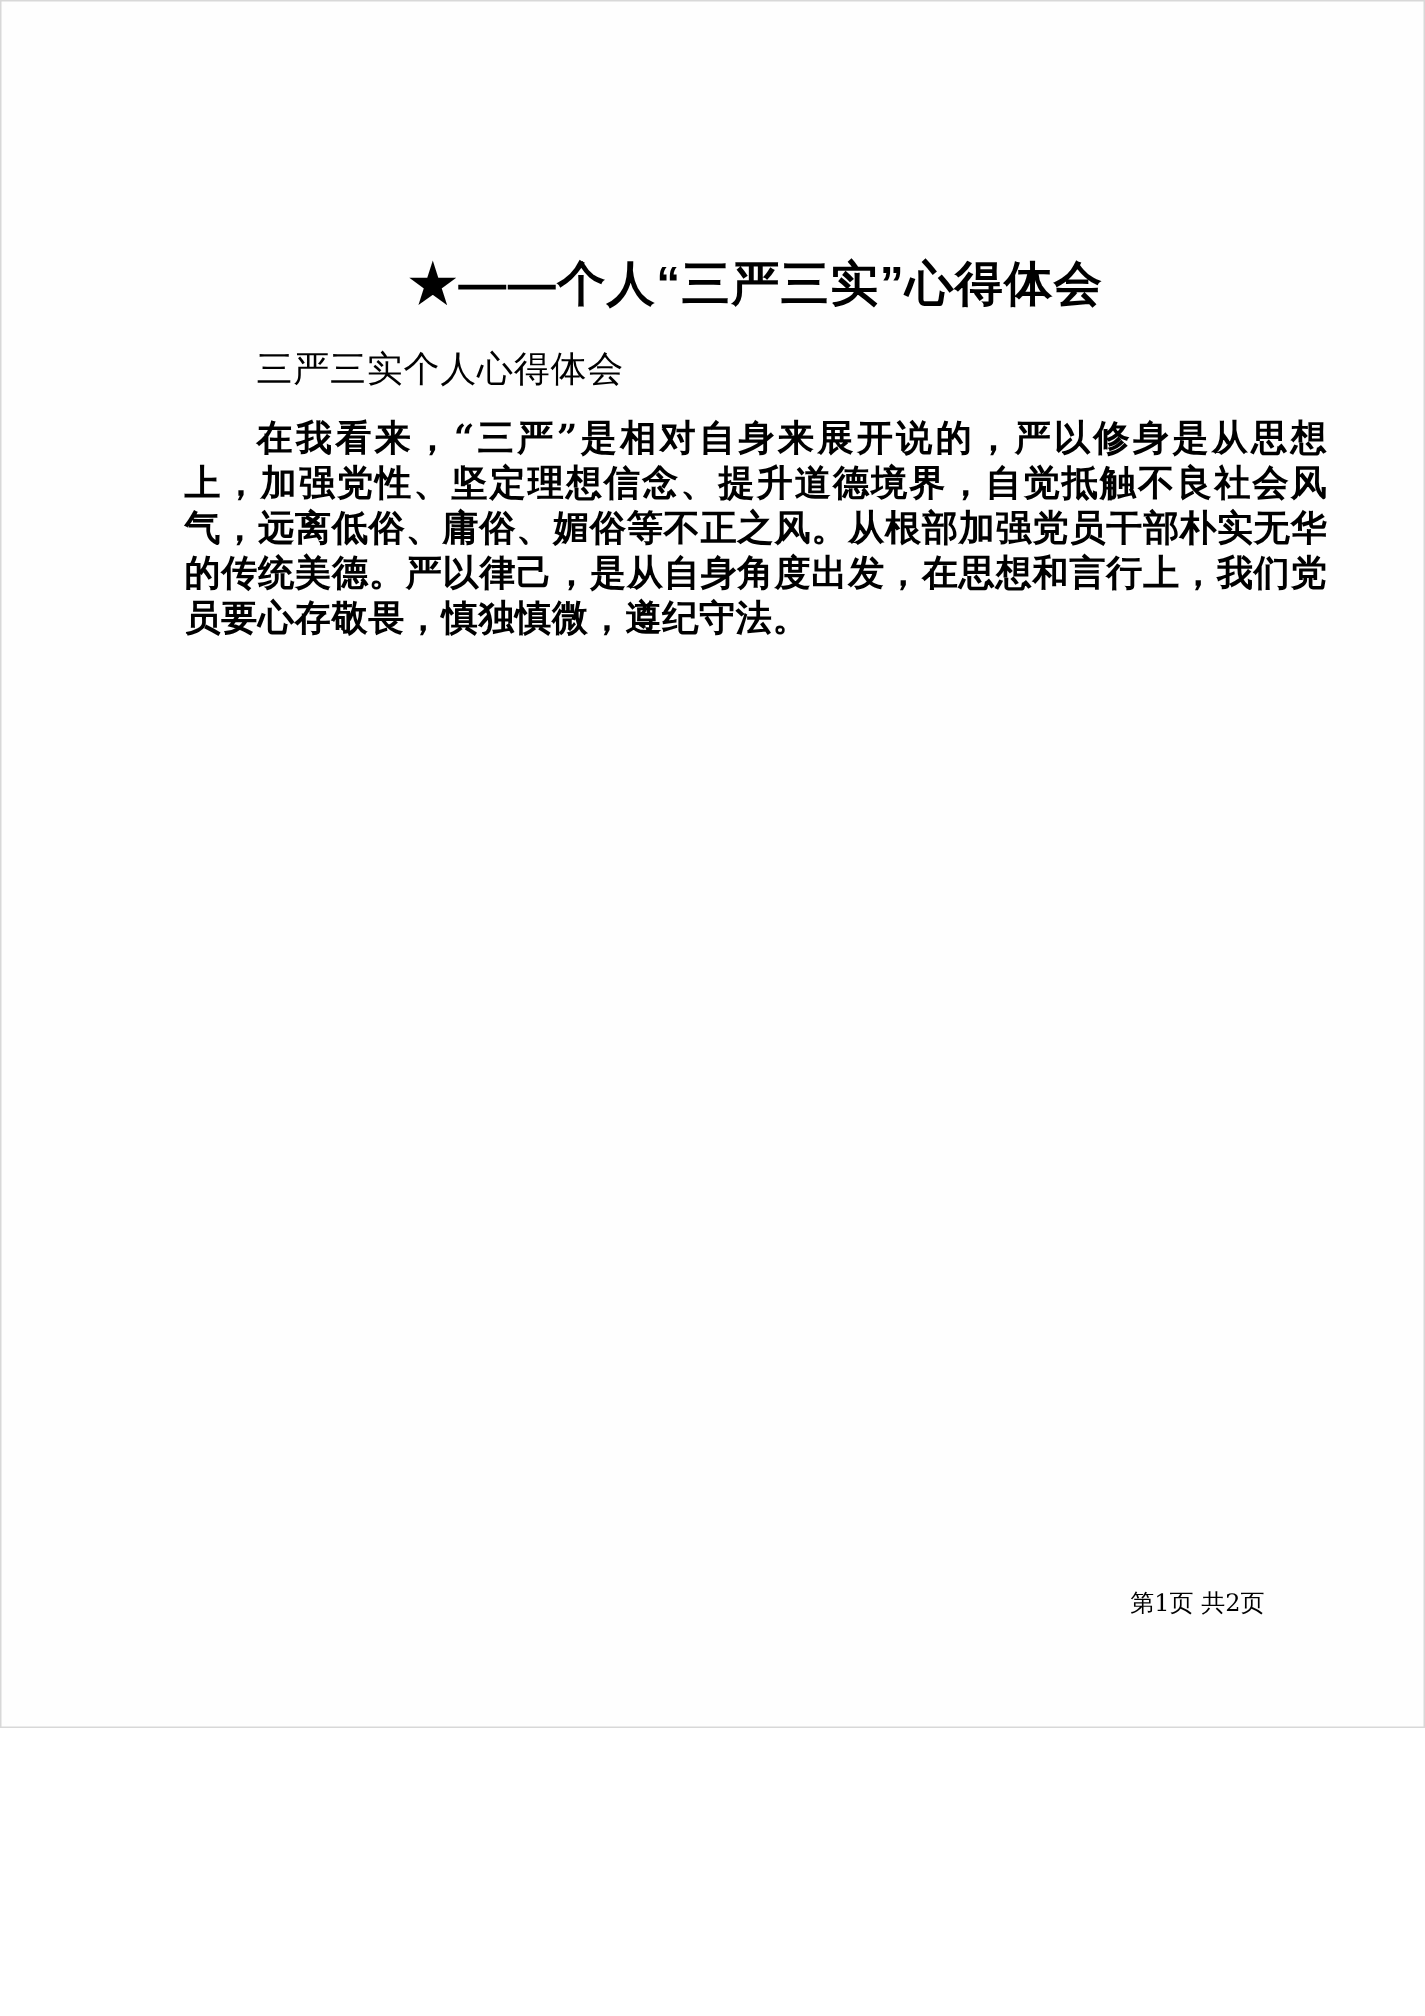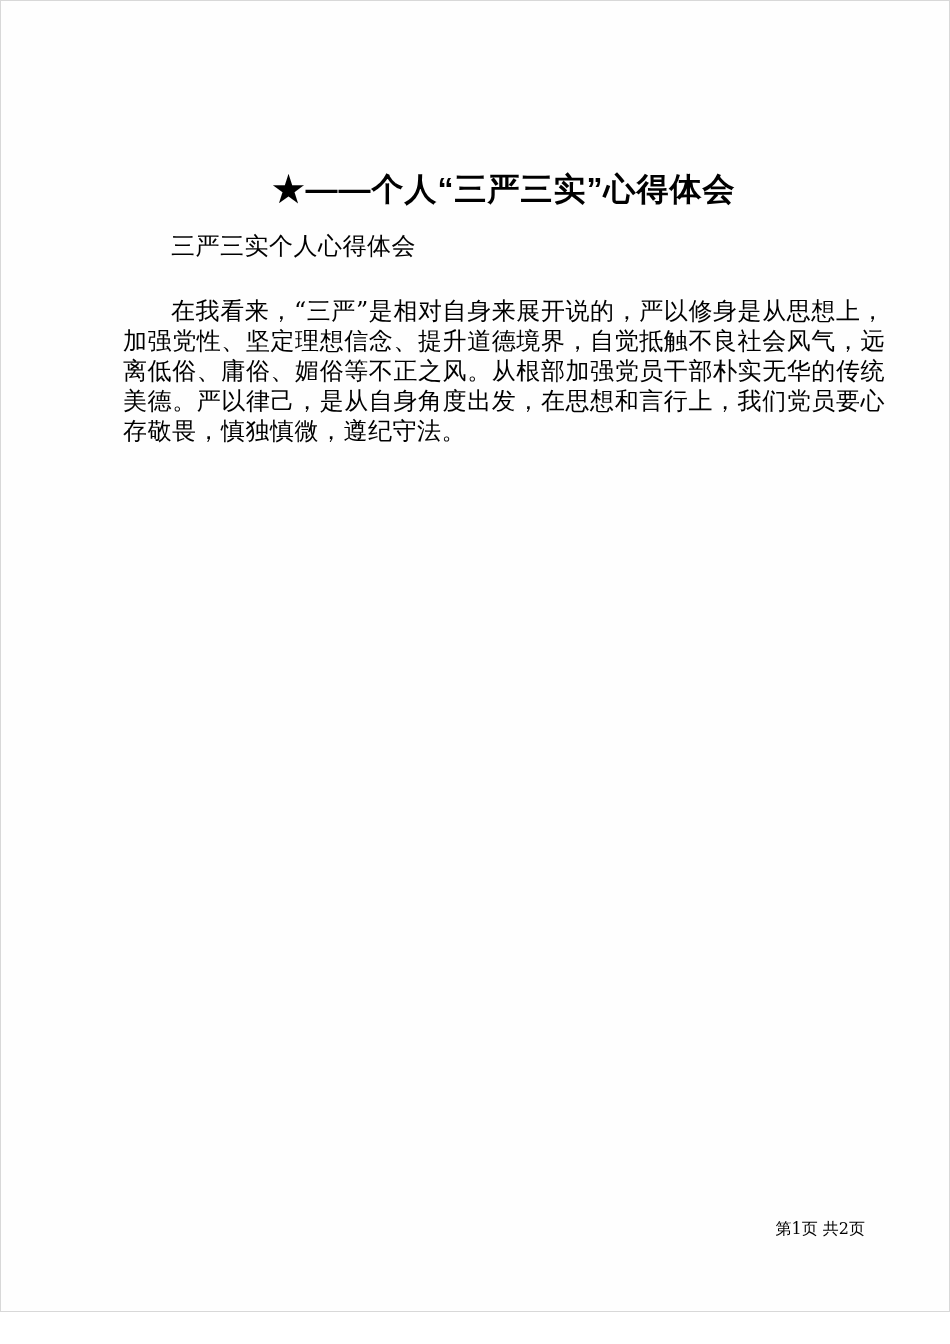--- a/index.html
+++ b/index.html
@@ -3,21 +3,21 @@
 <meta charset="utf-8">
 <style>
   html, body {
     margin: 0;
     padding: 0;
     background: #ffffff;
   }
   .page {
     position: relative;
     width: 950px;
-    height: 1312px;
+    height: 1152px;
     box-sizing: border-box;
     background: #fefefe;
     border: 1px solid #d8d8d8;
     padding: 168px 64px 0 122px;
     color: #000000;
     font-family: "DejaVu Serif", serif;
     overflow: hidden;
   }
   .doc-title {
     margin: 0 0 22px 0;
@@ -35,28 +35,29 @@
     line-height: 30px;
     text-indent: 2em;
     text-align: justify;
     letter-spacing: 0.5px;
     word-break: break-all;
   }
   .doc-body p + p {
     margin-top: 4px;
   }
   .doc-body p.gap-before {
-    margin-top: 35px;
+    margin-top: 16px;
+    font-weight: bold;
   }
   .subtitle-line {
     text-align: left;
   }
   .page-footer {
     position: absolute;
-    right: 84px;
+    right: 106px;
     bottom: 72px;
     font-size: 16px;
     line-height: 20px;
     font-family: "DejaVu Serif", serif;
     color: #000000;
   }
 </style>
 </head>
 <body>
 

